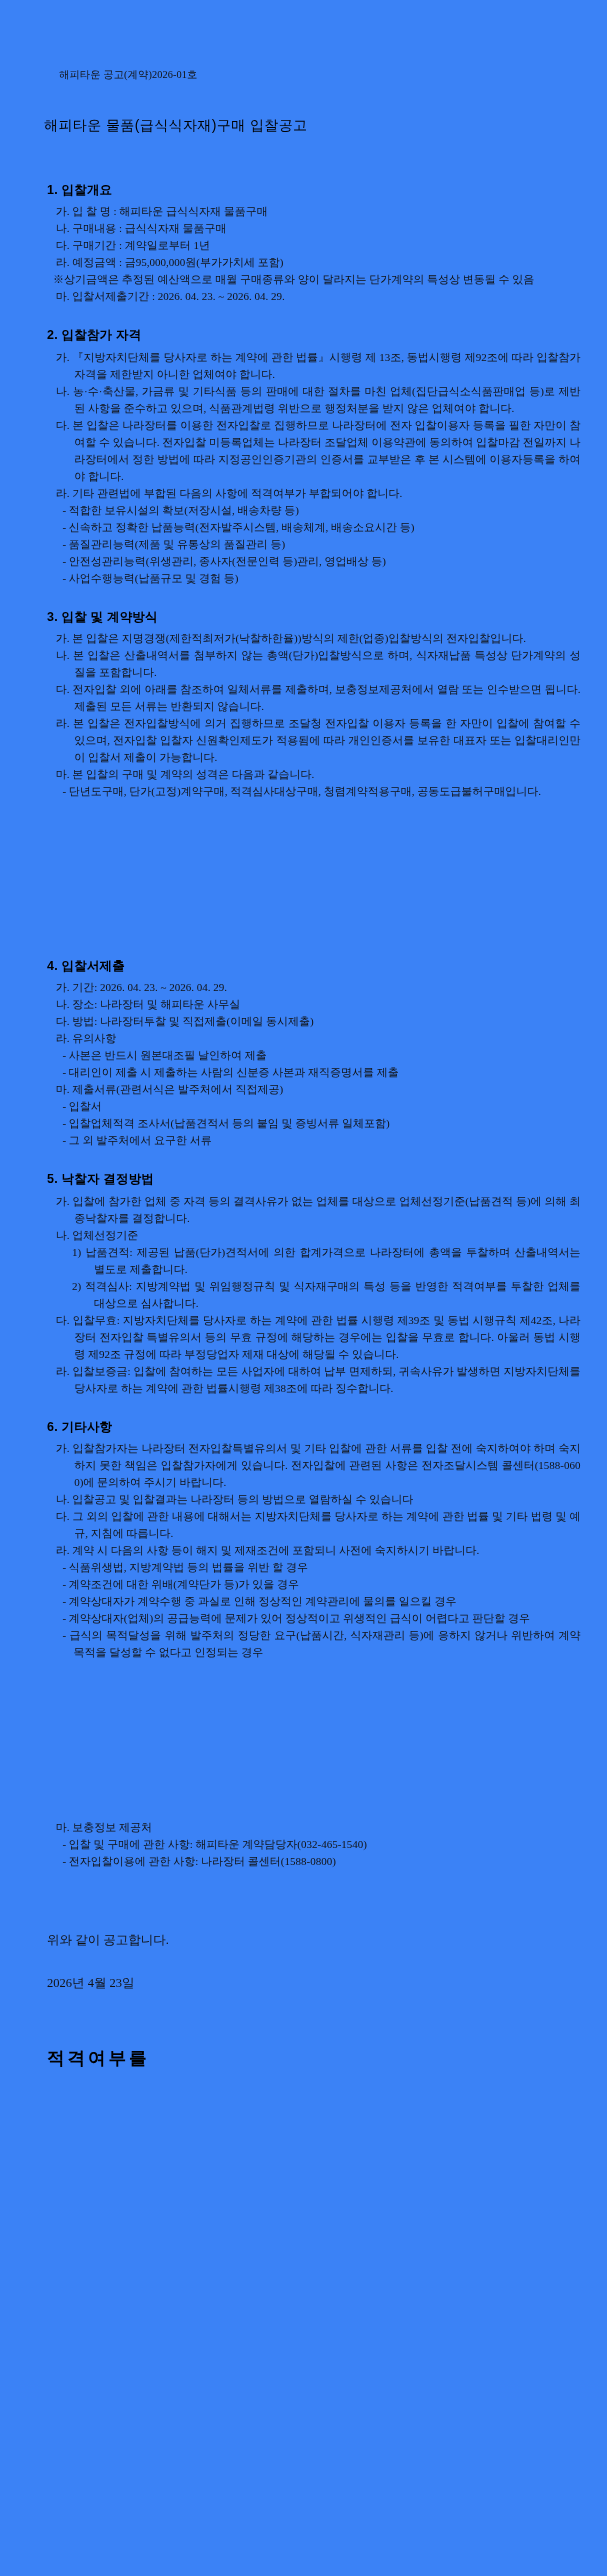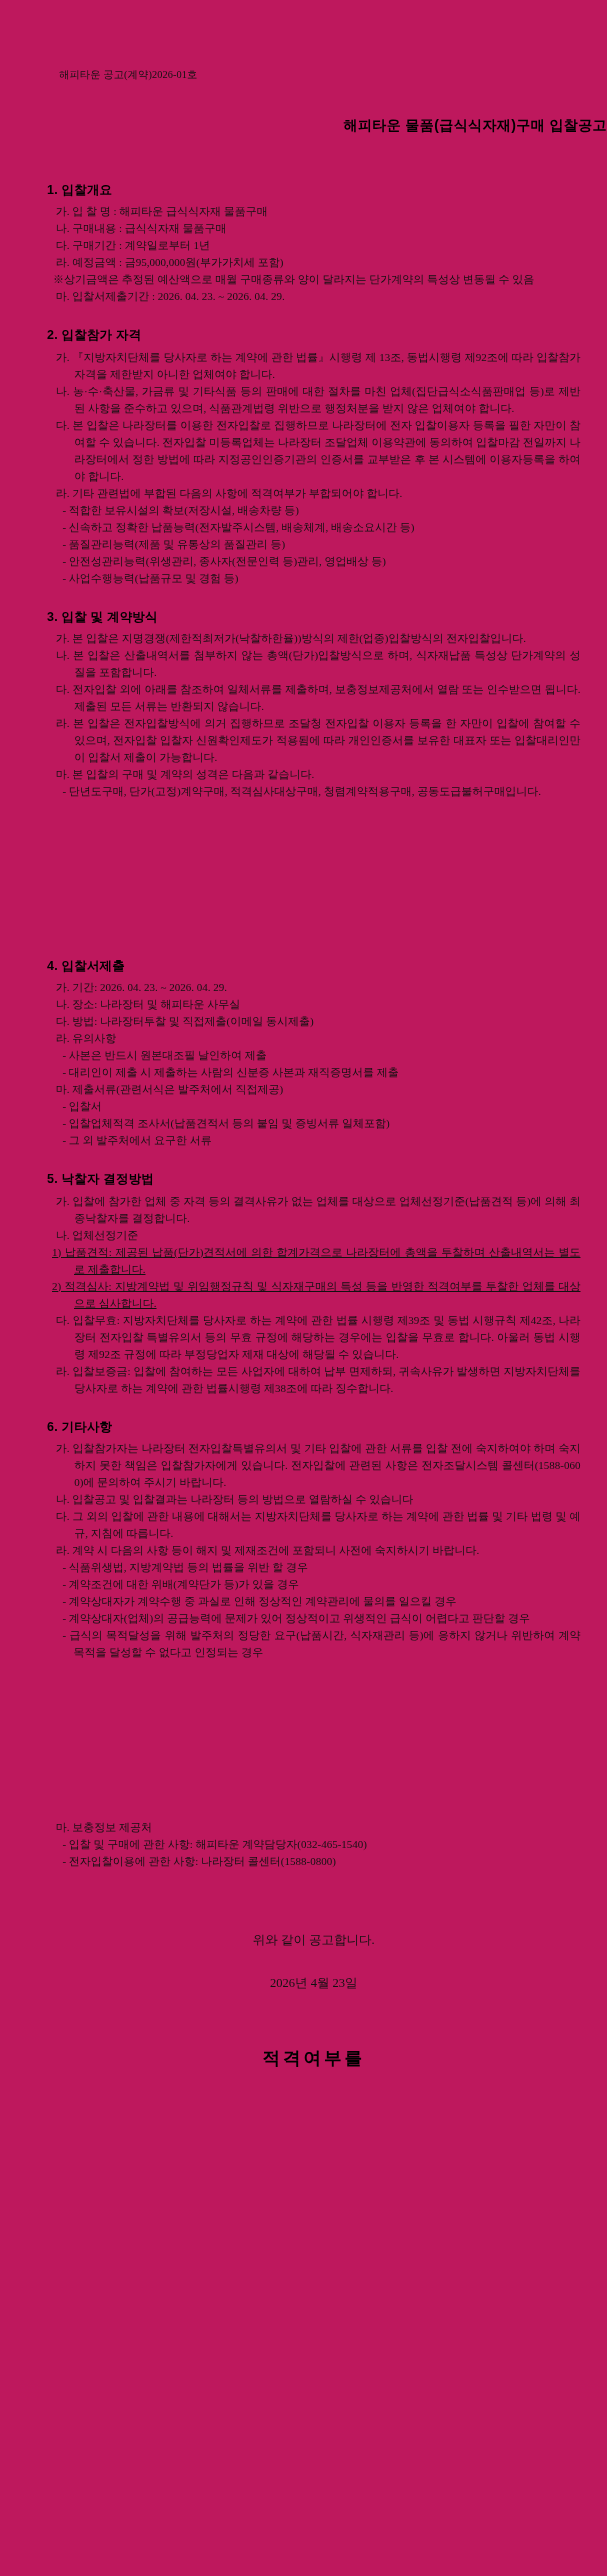--- a/index.html
+++ b/index.html
@@ -2,36 +2,36 @@
 <html lang="ko" style="font-size:11.8px"><head>
 <meta charset="utf-8">
 <style>
   html, body { margin: 0; padding: 0; background: #ffffff; }
   body { width: 607px; }
   .page {
     position: relative;
     width: 607px;
     min-height: 2576px;
     box-sizing: border-box;
-    background: #be185d;
+    background: #3b82f6;
     color: #111111;
     font-family: "Liberation Serif", serif;
     padding-top: 68px;
   }
   .doc-number {
     margin-left: 59px;
     font-size: 10.3px;
     line-height: 13.2px;
     letter-spacing: 0.1px;
   }
   .title {
     margin: 35px 0 0 0;
-    text-align: right;
+    text-align: left;
     font-family: "Liberation Sans", sans-serif;
-    font-weight: bold;
+    font-weight: normal;
     font-size: 14px;
     line-height: 19px;
     letter-spacing: 0.4px;
     color: #000;
     padding-left: 44px;
   }
   .content {
     padding-left: 47px;
     padding-right: 26.5px;
   }
@@ -48,23 +48,23 @@
   }
   .line {
     font-size: 11px;
     line-height: 17px;
     text-align: justify;
     word-break: break-all;
   }
   .item { margin-left: 8.8px; padding-left: 18.4px; text-indent: -18.4px; }
   .note { margin-left: 5.9px; }
   .dash { margin-left: 15.4px; padding-left: 11px; text-indent: -11px; }
-  .num  { margin-left: 5px; padding-left: 22px; text-indent: -22px; text-decoration: underline; }
+  .num  { margin-left: 25px; padding-left: 22px; text-indent: -22px; }
   .page-gap { width: 100%; }
-  .closing { text-align: center; }
+  .closing { }
   .closing-statement { margin-top: 62px; font-size: 12.5px; line-height: 17.6px; }
   .closing-date { margin-top: 26px; font-size: 12.5px; line-height: 17.6px; }
   .signature {
     margin-top: 54px;
     font-family: "Liberation Sans", sans-serif;
     font-weight: bold;
     font-size: 17.6px;
     line-height: 22px;
     letter-spacing: 2.9px;
     color: #000;

